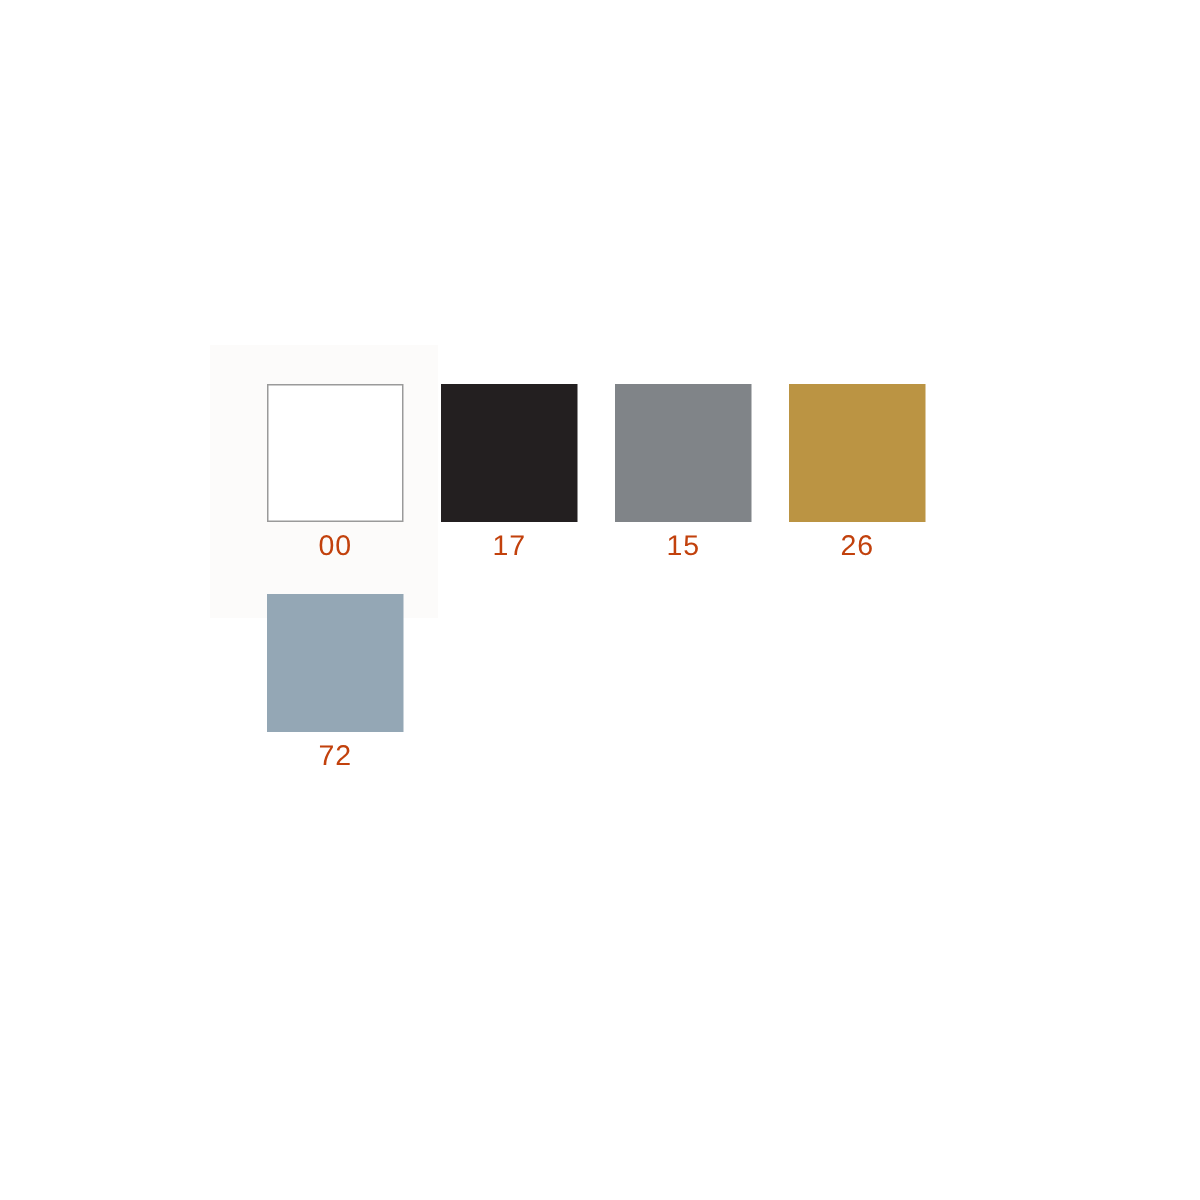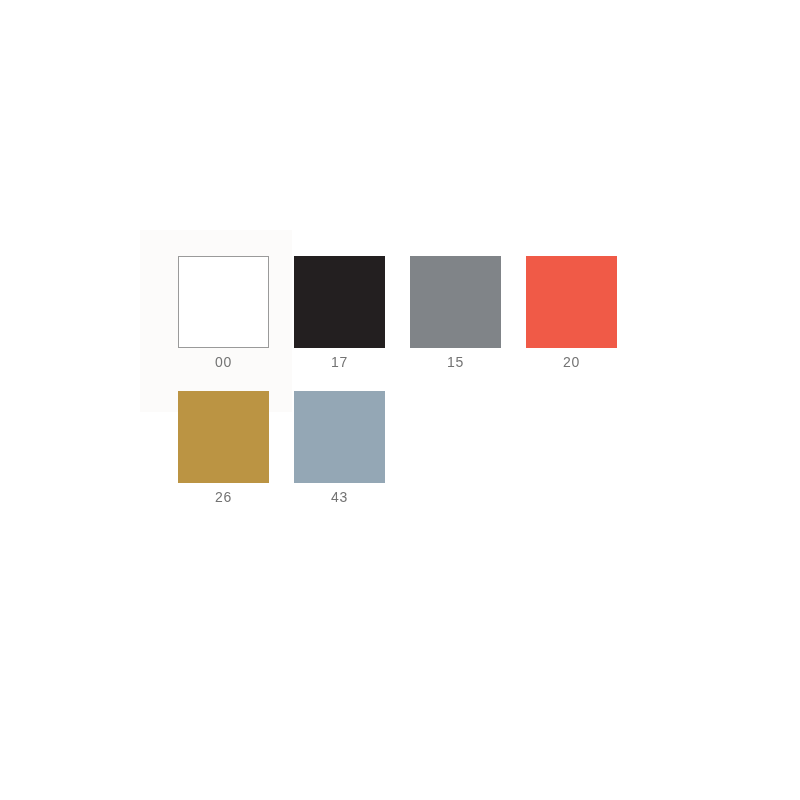--- a/index.html
+++ b/index.html
@@ -59,24 +59,24 @@
     display: block;
   }
 
   .swatch-chip.bordered {
     border: 1px solid #9a9a9a;
   }
 
   .swatch-label {
     margin-top: 7px;
     font-family: "Liberation Sans", sans-serif;
-    font-size: 14px;
+    font-size: 19px;
     font-weight: 300;
     letter-spacing: 0.6px;
-    color: #737373;
+    color: #c2410c;
     line-height: 1;
     text-align: center;
   }
 </style>
 </head>
 <body>
 
 <div id="palette-stage">
 
   <div class="bg-tint"></div>
@@ -88,26 +88,22 @@
       </div>
       <div class="swatch-cell">
         <div class="swatch-chip" style="background-color: rgb(35, 31, 32);"></div>
         <div class="swatch-label">17</div>
       </div>
       <div class="swatch-cell">
         <div class="swatch-chip" style="background-color: rgb(128, 132, 136);"></div>
         <div class="swatch-label">15</div>
       </div>
       <div class="swatch-cell">
-        <div class="swatch-chip" style="background-color: rgb(240, 90, 71);"></div>
-        <div class="swatch-label">20</div>
-      </div>
-      <div class="swatch-cell">
         <div class="swatch-chip" style="background-color: rgb(187, 148, 67);"></div>
         <div class="swatch-label">26</div>
       </div>
       <div class="swatch-cell">
         <div class="swatch-chip" style="background-color: rgb(148, 167, 181);"></div>
-        <div class="swatch-label">43</div>
+        <div class="swatch-label">72</div>
       </div>
     </div>
 
 </div>
 
 </body></html>

